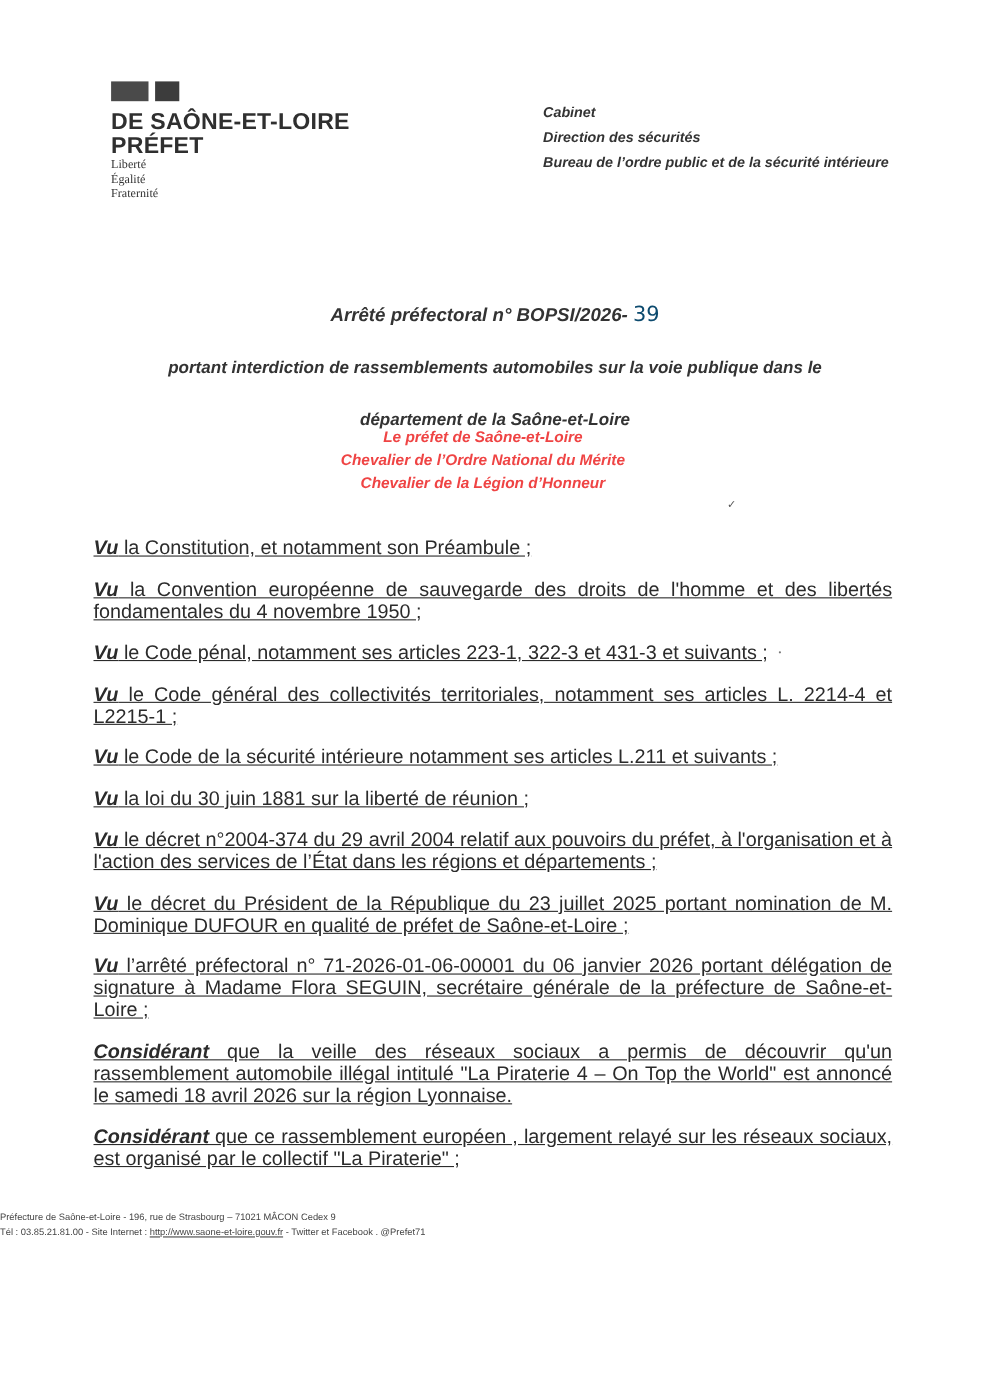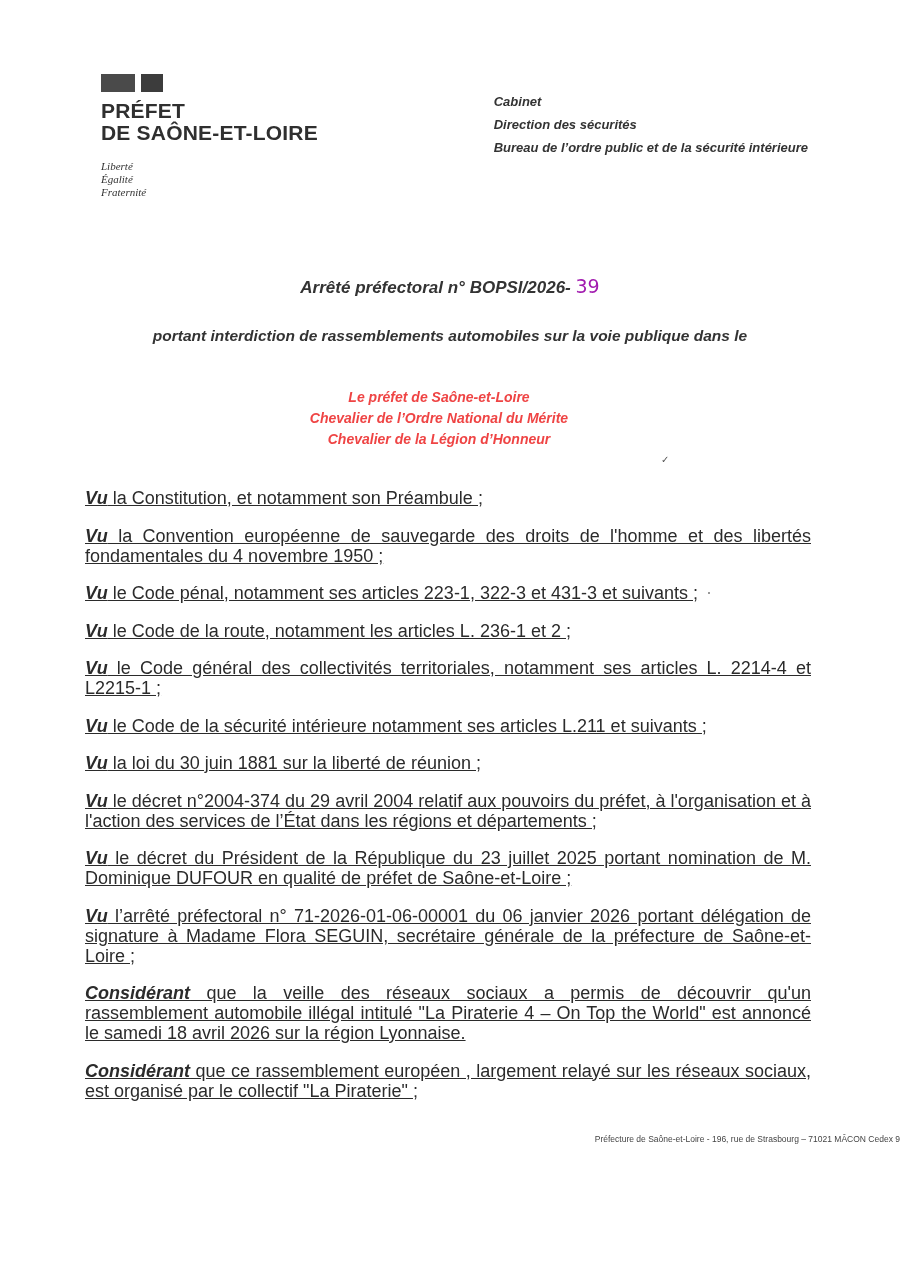--- a/index.html
+++ b/index.html
@@ -3,84 +3,85 @@
 <meta charset="utf-8">
 <style>
   html, body { margin: 0; padding: 0; background: #ffffff; }
   body { width: 900px; height: 1272px; position: relative; overflow: hidden;
          font-family: "Liberation Sans", "DejaVu Sans", sans-serif; color: #2b2b2b; }
   .logo { position: absolute; left: 101px; top: 74px; }
   .marianne { display: flex; gap: 6px; height: 18px; }
   .marianne .bar1 { width: 34px; height: 18px; background: #4a4a4a; }
   .marianne .bar2 { width: 22px; height: 18px; background: #3c3c3c; }
   .prefet-title { font-weight: bold; font-size: 21px; line-height: 22px; color: #2f2f2f; margin-top: 8px; letter-spacing: 0.2px; }
-  .devise { font-family: "Liberation Serif", "DejaVu Serif", serif; font-style: italic; font-size: 11px; line-height: 13px; color: #333; margin-top: 16px; }
+  .devise { font-family: "Liberation Serif", "DejaVu Serif", serif; font-size: 11px; line-height: 13px; color: #333; margin-top: 0; }
   .service { position: absolute; right: 92px; top: 90px; text-align: left; font-style: italic; font-weight: bold; font-size: 13px; line-height: 23px; color: #333; }
   .title-block { position: absolute; left: 0; width: 900px; top: 274px; text-align: center; font-style: italic; font-weight: bold; color: #333; }
   .title-block .arrete { font-size: 17px; line-height: 24px; }
-  .title-block .num { font-family: "DejaVu Sans", sans-serif; font-weight: normal; font-style: normal; font-size: 19px; color: #a21caf; }
+  .title-block .num { font-family: "DejaVu Sans", sans-serif; font-weight: normal; font-style: normal; font-size: 19px; color: #0c4a6e; }
   .title-block .sub { font-size: 15.5px; line-height: 23px; margin-top: 24px; }
   .authority { position: absolute; left: 0; width: 878px; top: 387px; text-align: center; font-style: italic; font-weight: bold; font-size: 14px; line-height: 21px; color: #ef4444; }
   .tick { position: absolute; left: 661px; top: 454px; font-size: 10px; color: #555; }
   .body { position: absolute; left: 85px; width: 726px; top: 488px; font-size: 18px; line-height: 20px; color: #2b2b2b; text-decoration: underline; }
   .para { margin: 0 0 17.5px 0; text-align: justify; }
   .para .lead { font-style: italic; font-weight: bold; }
-  .footer { position: absolute; left: 0; width: 900px; top: 1132px; text-align: right; font-size: 8.5px; line-height: 14px; color: #444; }
+  .footer { position: absolute; left: 0; width: 900px; top: 1099px; text-align: left; font-size: 8.5px; line-height: 14px; color: #444; }
   .footer .link { text-decoration: underline; }
   .speck { position: absolute; width: 2px; height: 2px; background: #777; border-radius: 1px; }
 </style>
 </head>
 <body>
 
 <div class="logo">
   <div class="marianne">
     <div class="bar1"></div>
     <div class="bar2"></div>
   </div>
   <div class="prefet-title">
+    <div>DE SAÔNE-ET-LOIRE</div>
     <div>PRÉFET</div>
-    <div>DE SAÔNE-ET-LOIRE</div>
   </div>
   <div class="devise">
     <div>Liberté</div>
     <div>Égalité</div>
     <div>Fraternité</div>
   </div>
 </div>
 
 <div class="service">
   <div>Cabinet</div>
   <div>Direction des sécurités</div>
   <div>Bureau de l’ordre public et de la sécurité intérieure</div>
 </div>
 
 <div class="title-block">
   <div class="arrete"><span>Arrêté préfectoral n° BOPSI/2026- </span><span class="num">39</span></div>
   <div class="sub">portant interdiction de rassemblements automobiles sur la voie publique dans le</div>
+  <div class="sub">département de la Saône-et-Loire</div>
 </div>
 
 <div class="authority">
   <div>Le préfet de Saône-et-Loire</div>
   <div>Chevalier de l’Ordre National du Mérite</div>
   <div>Chevalier de la Légion d’Honneur</div>
 </div>
 <div class="tick">✓</div>
 
 <div class="body">
   <p class="para"><span class="lead">Vu</span><span> la Constitution, et notamment son Préambule ;</span></p>
   <p class="para"><span class="lead">Vu</span><span> la Convention européenne de sauvegarde des droits de l'homme et des libertés fondamentales du 4 novembre  1950 ;</span></p>
   <p class="para"><span class="lead">Vu</span><span> le Code pénal, notamment ses articles 223-1, 322-3 et 431-3 et suivants ;</span></p>
-  <p class="para"><span class="lead">Vu</span><span> le Code de la route, notamment les articles L. 236-1 et 2 ;</span></p>
   <p class="para"><span class="lead">Vu</span><span> le Code général des collectivités territoriales, notamment ses articles L. 2214-4 et L2215-1 ;</span></p>
   <p class="para"><span class="lead">Vu</span><span> le Code de la sécurité intérieure notamment ses articles L.211 et suivants ;</span></p>
   <p class="para"><span class="lead">Vu</span><span> la loi du 30 juin 1881 sur la liberté de réunion ;</span></p>
   <p class="para"><span class="lead">Vu</span><span> le décret n°2004-374 du 29 avril 2004 relatif aux pouvoirs du préfet, à l'organisation et à l'action des services de l’État dans les régions et départements ;</span></p>
   <p class="para"><span class="lead">Vu</span><span> le décret du Président de la République du 23 juillet 2025 portant nomination de M. Dominique DUFOUR en qualité de préfet de Saône-et-Loire ;</span></p>
   <p class="para"><span class="lead">Vu</span><span> l’arrêté préfectoral n° 71-2026-01-06-00001 du 06 janvier 2026 portant délégation de signature à Madame Flora SEGUIN, secrétaire générale de la préfecture de Saône-et-Loire ;</span></p>
   <p class="para"><span class="lead">Considérant</span><span> que la veille des réseaux sociaux a permis de découvrir qu'un rassemblement automobile illégal intitulé "La Piraterie 4 – On Top the World" est annoncé le samedi 18 avril 2026 sur la région Lyonnaise.</span></p>
   <p class="para"><span class="lead">Considérant</span><span> que ce rassemblement européen , largement relayé sur les réseaux sociaux, est organisé par le collectif "La Piraterie" ;</span></p>
 </div>
 
 <div class="speck" style="left:708px; top:592px;"></div>
 
 <div class="footer">
   <div>Préfecture de Saône-et-Loire - 196, rue de Strasbourg – 71021 MÂCON Cedex 9</div>
+  <div><span>Tél : 03.85.21.81.00  - Site Internet : </span><span class="link">http://www.saone-et-loire.gouv.fr</span><span>  - Twitter et Facebook . @Prefet71</span></div>
 </div>
 
 </body></html>

